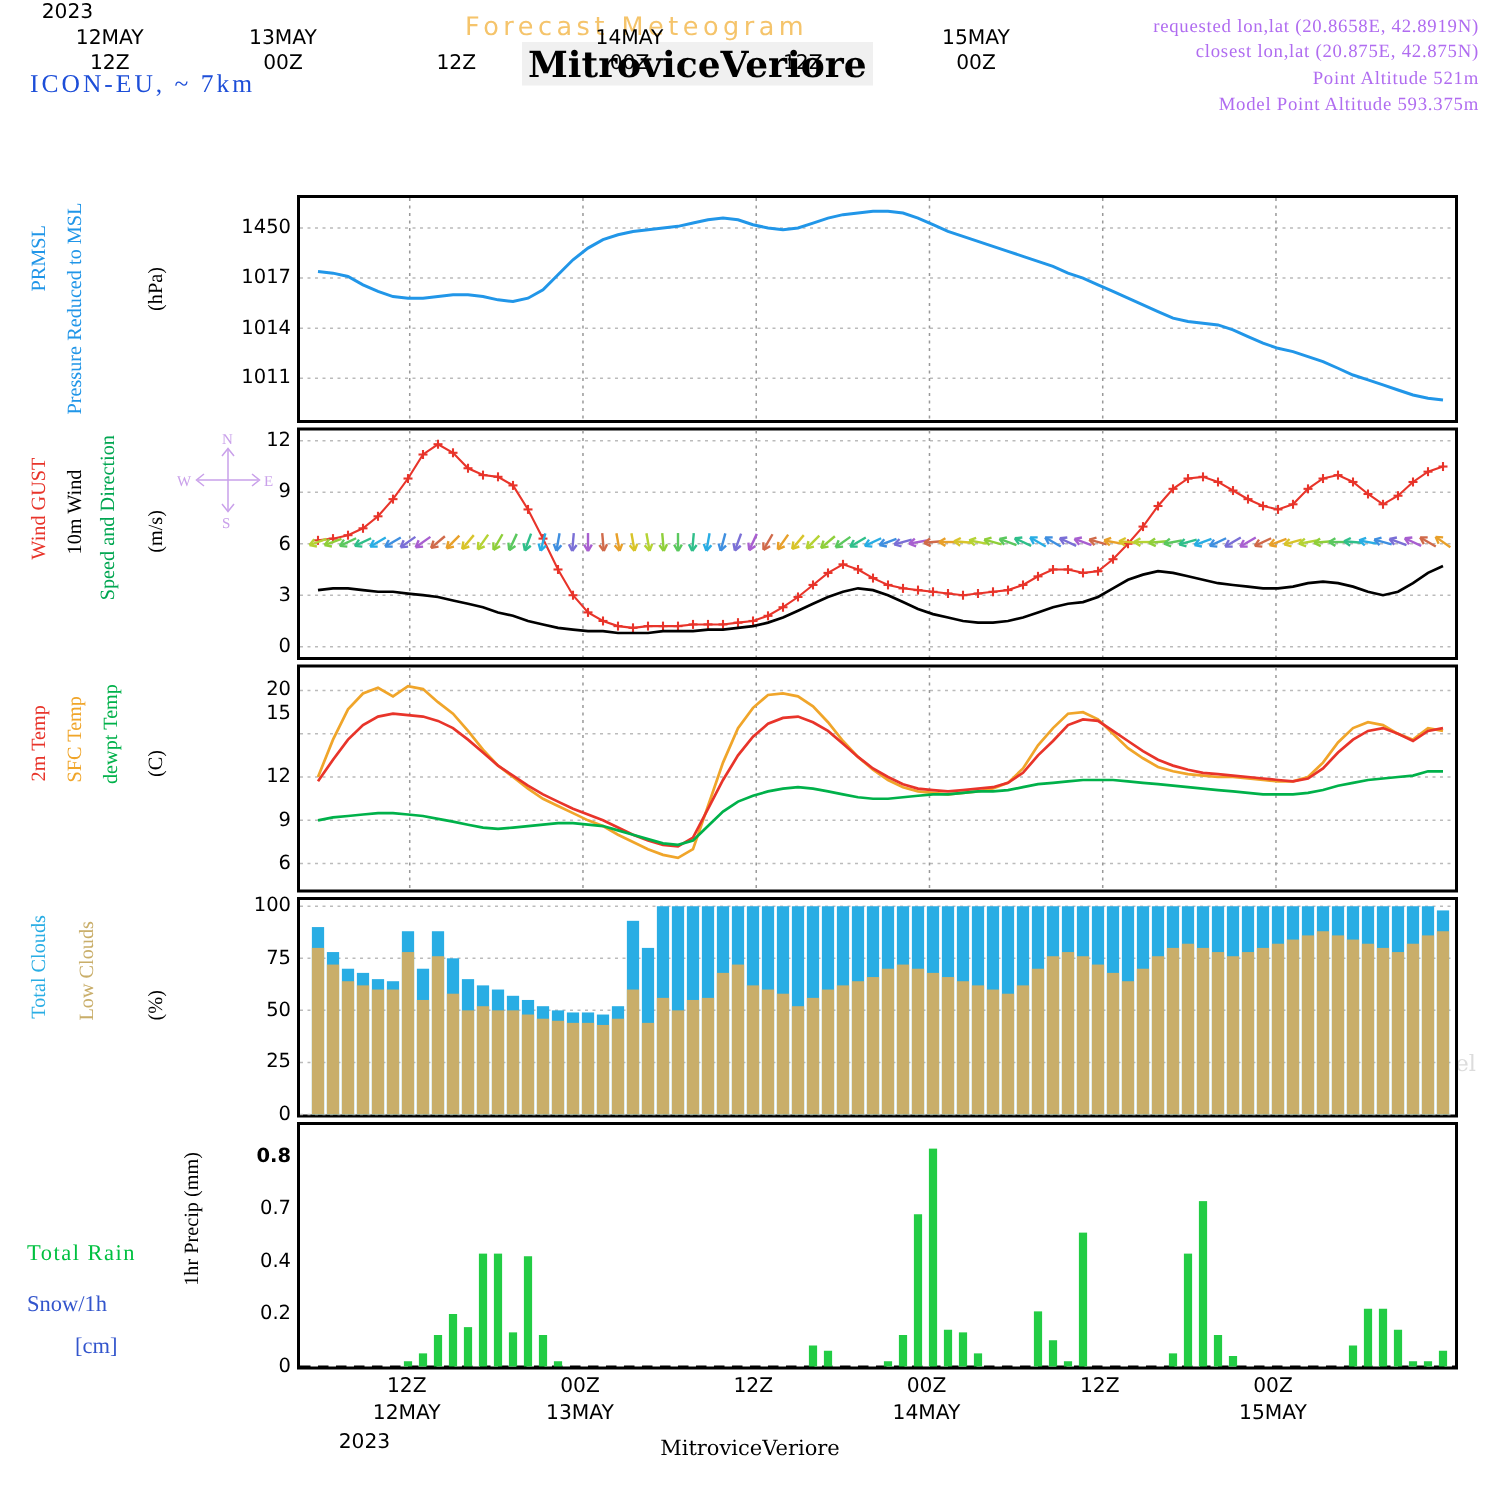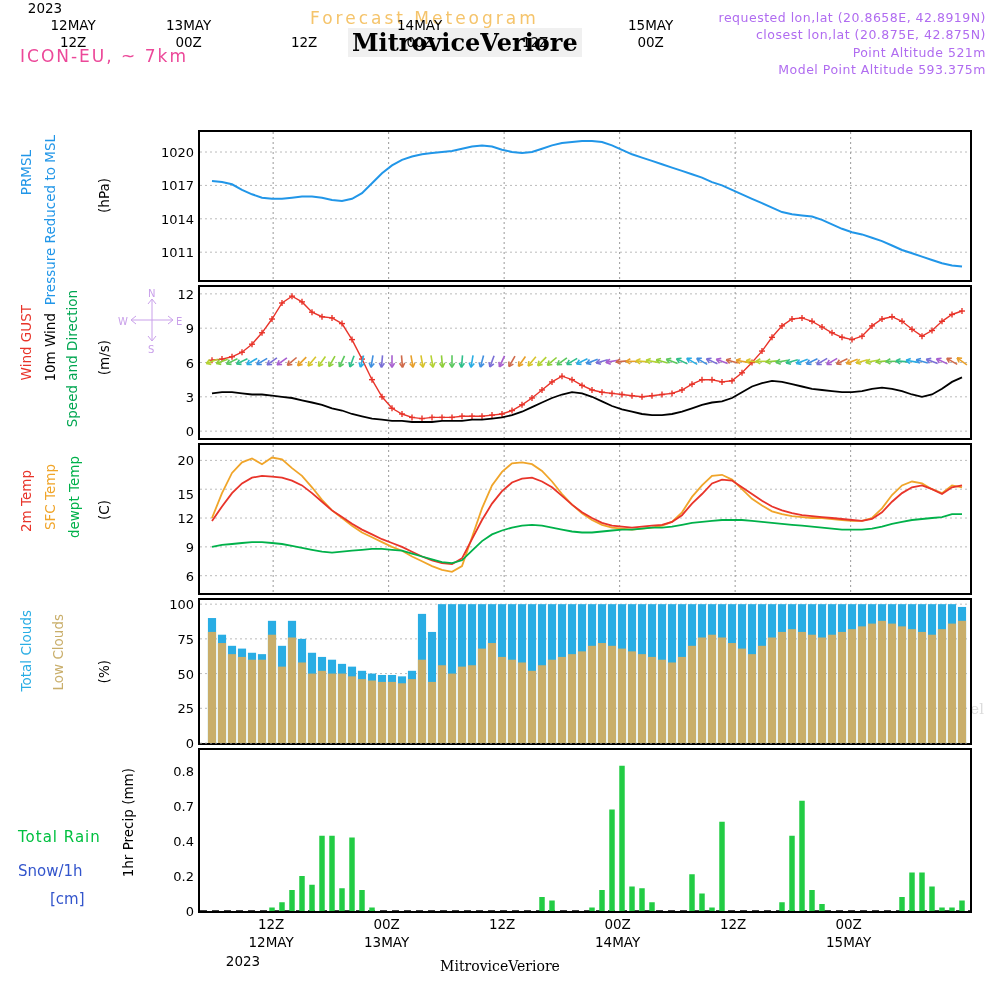--- a/index.html
+++ b/index.html
@@ -1,20 +1,20 @@
 <!DOCTYPE html>
 <html><head>
 <meta charset="utf-8">
 <style>
   html,body{margin:0;padding:0;}
   body{width:1000px;height:1000px;background:#ffffff;font-family:"DejaVu Sans",sans-serif;position:relative;overflow:hidden;}
-  .abs{position:absolute;}
+  .abs{position:absolute;font-family:Liberation Serif, serif;}
   .t-forecast{left:310px;top:8px;font-size:17px;color:#f5c46b;letter-spacing:3px;font-family:"DejaVu Sans",sans-serif;}
   .t-title{left:348px;top:28px;font-size:24px;font-weight:bold;color:#000;font-family:"DejaVu Serif",serif;background:#f0f0f0;padding:0 4px;}
-  .t-model{left:20px;top:46px;font-size:17px;color:#ec4899;letter-spacing:2px;}
+  .t-model{left:20px;top:46px;font-size:17px;color:#1d4ed8;letter-spacing:2px;}
   .meta{right:14px;font-size:12.5px;color:#b06cf0;text-align:right;letter-spacing:.5px;}
   .m1{top:10px;}
   .m2{top:27px;}
   .m3{top:45px;text-align:center;}
   .m4{top:62px;}
   .watermark{right:16px;top:700px;color:#dcdcdc;font-size:15px;font-family:"DejaVu Serif",serif;}
 
   
   .taxis{left:198px;top:78px;width:774px;height:50px;}
   .tl{position:absolute;font-size:13.5px;color:#000;text-align:center;}
@@ -77,21 +77,21 @@
       <line x1="188.65" y1="0" x2="188.65" y2="148" stroke="#999" stroke-width="1" stroke-dasharray="2,3"></line>
       <line x1="304.15000000000003" y1="0" x2="304.15000000000003" y2="148" stroke="#999" stroke-width="1" stroke-dasharray="2,3"></line>
       <line x1="419.65000000000003" y1="0" x2="419.65000000000003" y2="148" stroke="#999" stroke-width="1" stroke-dasharray="2,3"></line>
       <line x1="535.15" y1="0" x2="535.15" y2="148" stroke="#999" stroke-width="1" stroke-dasharray="2,3"></line>
       <line x1="650.65" y1="0" x2="650.65" y2="148" stroke="#999" stroke-width="1" stroke-dasharray="2,3"></line>
       <polyline points="12.0,49.0 22.0,50.1 32.0,52.3 42.0,57.9 52.0,62.3 62.0,65.7 72.0,66.8 82.0,66.8 92.0,65.7 102.0,64.5 112.0,64.5 122.0,65.7 132.0,67.9 142.0,69.0 152.0,66.8 162.0,61.2 172.0,51.2 182.0,41.2 192.0,33.4 202.0,27.8 212.0,24.5 222.0,22.3 232.0,21.1 242.0,20.0 252.0,18.9 262.0,16.7 272.0,14.5 282.0,13.4 292.0,14.5 302.0,17.8 312.0,20.0 322.0,21.1 332.0,20.0 342.0,16.7 352.0,13.4 362.0,11.1 372.0,10.0 382.0,8.9 392.0,8.9 402.0,10.0 412.0,13.4 422.0,17.8 432.0,22.3 442.0,25.6 452.0,28.9 462.0,32.3 472.0,35.6 482.0,38.9 492.0,42.3 502.0,45.6 512.0,50.1 522.0,53.4 532.0,57.9 542.0,62.3 552.0,66.8 562.0,71.2 572.0,75.7 582.0,80.1 592.0,82.3 602.0,83.5 612.0,84.6 622.0,87.9 632.0,92.4 642.0,96.8 652.0,100.2 662.0,102.4 672.0,105.7 682.0,109.1 692.0,113.5 702.0,118.0 712.0,121.3 722.0,124.6 732.0,128.0 742.0,131.3 752.0,133.5 762.0,134.6" fill="none" stroke="#2196e8" stroke-width="2"></polyline>
     </svg>
 <div class="ylab" style="top: 120.18px; text-align: center;">1011</div>
     <div class="ylab" style="top: 86.797px;">1014</div>
     <div class="ylab" style="top: 53.4135px;">1017</div>
-    <div class="ylab" style="top: 20.0301px;">1020</div>
+    <div class="ylab" style="top: 20.0301px;">1450</div>
   </div>
 <div class="abs vtext" style="left:18px;top:150px;color:#2196e8;">PRMSL</div>
 <div class="abs vtext" style="left:42px;top:135px;color:#2196e8;">Pressure Reduced to MSL</div>
 <div class="abs vtext" style="left:96px;top:178px;color:#000;">(hPa)</div>
 
 <div class="panel" id="p-wind">
   <svg id="svg-wind" width="770" height="151">
       <line x1="0" y1="144.13636363636363" x2="770" y2="144.13636363636363" stroke="#bbb" stroke-width="1" stroke-dasharray="2,3"></line>
       <line x1="0" y1="109.81818181818181" x2="770" y2="109.81818181818181" stroke="#bbb" stroke-width="1" stroke-dasharray="2,3"></line>
       <line x1="0" y1="75.5" x2="770" y2="75.5" stroke="#bbb" stroke-width="1" stroke-dasharray="2,3"></line>
@@ -677,21 +677,21 @@
       <line x1="419.65000000000003" y1="0" x2="419.65000000000003" y2="148" stroke="#999" stroke-width="1" stroke-dasharray="2,3"></line>
       <line x1="535.15" y1="0" x2="535.15" y2="148" stroke="#999" stroke-width="1" stroke-dasharray="2,3"></line>
       <line x1="650.65" y1="0" x2="650.65" y2="148" stroke="#999" stroke-width="1" stroke-dasharray="2,3"></line>
       <polyline points="12.0,73.0 22.0,48.1 32.0,27.9 42.0,17.3 52.0,13.5 62.0,19.2 72.0,12.5 82.0,14.4 92.0,23.1 102.0,30.8 112.0,42.3 122.0,54.8 132.0,65.4 142.0,73.0 152.0,80.7 162.0,87.5 172.0,92.3 182.0,97.1 192.0,101.9 202.0,105.7 212.0,111.5 222.0,116.3 232.0,121.1 242.0,124.9 252.0,126.9 262.0,121.1 272.0,92.3 282.0,63.4 292.0,40.4 302.0,26.9 312.0,18.3 322.0,17.3 332.0,19.2 342.0,25.9 352.0,36.5 362.0,49.0 372.0,59.6 382.0,68.2 392.0,75.0 402.0,79.8 412.0,82.6 422.0,83.6 432.0,84.6 442.0,83.6 452.0,82.6 462.0,80.7 472.0,76.9 482.0,67.3 492.0,51.9 502.0,40.4 512.0,30.8 522.0,29.8 532.0,34.6 542.0,44.2 552.0,53.8 562.0,60.5 572.0,66.3 582.0,69.2 592.0,71.1 602.0,72.1 612.0,73.0 622.0,73.0 632.0,74.0 642.0,75.0 652.0,75.9 662.0,75.9 672.0,73.0 682.0,63.4 692.0,50.0 702.0,40.4 712.0,36.5 722.0,38.4 732.0,44.2 742.0,48.1 752.0,40.4 762.0,42.3" fill="none" stroke="#f0a52a" stroke-width="1.8"></polyline>
       <polyline points="12.0,75.9 22.0,61.5 32.0,48.1 42.0,38.4 52.0,32.7 62.0,30.8 72.0,31.7 82.0,32.7 92.0,35.6 102.0,40.4 112.0,48.1 122.0,56.7 132.0,65.4 142.0,72.1 152.0,78.8 162.0,84.6 172.0,89.4 182.0,94.2 192.0,98.0 202.0,101.9 212.0,106.7 222.0,111.5 232.0,115.3 242.0,118.2 252.0,119.2 262.0,113.4 272.0,94.2 282.0,75.0 292.0,58.6 302.0,46.1 312.0,37.5 322.0,33.6 332.0,32.7 342.0,36.5 352.0,42.3 362.0,50.9 372.0,59.6 382.0,67.3 392.0,73.0 402.0,77.8 412.0,80.7 422.0,81.7 432.0,82.6 442.0,81.7 452.0,80.7 462.0,79.8 472.0,76.9 482.0,70.2 492.0,58.6 502.0,49.0 512.0,38.4 522.0,34.6 532.0,35.6 542.0,42.3 552.0,49.0 562.0,55.7 572.0,61.5 582.0,65.4 592.0,68.2 602.0,70.2 612.0,71.1 622.0,72.1 632.0,73.0 642.0,74.0 652.0,75.0 662.0,75.9 672.0,74.0 682.0,67.3 692.0,56.7 702.0,48.1 712.0,42.3 722.0,40.4 732.0,44.2 742.0,49.0 752.0,42.3 762.0,40.4" fill="none" stroke="#e8342a" stroke-width="1.8"></polyline>
       <polyline points="12.0,101.9 22.0,99.9 32.0,99.0 42.0,98.0 52.0,97.1 62.0,97.1 72.0,98.0 82.0,99.0 92.0,100.9 102.0,102.8 112.0,104.8 122.0,106.7 132.0,107.6 142.0,106.7 152.0,105.7 162.0,104.8 172.0,103.8 182.0,103.8 192.0,104.8 202.0,105.7 212.0,108.6 222.0,111.5 232.0,114.4 242.0,117.2 252.0,118.2 262.0,115.3 272.0,105.7 282.0,96.1 292.0,89.4 302.0,85.5 312.0,82.6 322.0,80.7 332.0,79.8 342.0,80.7 352.0,82.6 362.0,84.6 372.0,86.5 382.0,87.5 392.0,87.5 402.0,86.5 412.0,85.5 422.0,84.6 432.0,84.6 442.0,83.6 452.0,82.6 462.0,82.6 472.0,81.7 482.0,79.8 492.0,77.8 502.0,76.9 512.0,75.9 522.0,75.0 532.0,75.0 542.0,75.0 552.0,75.9 562.0,76.9 572.0,77.8 582.0,78.8 592.0,79.8 602.0,80.7 612.0,81.7 622.0,82.6 632.0,83.6 642.0,84.6 652.0,84.6 662.0,84.6 672.0,83.6 682.0,81.7 692.0,78.8 702.0,76.9 712.0,75.0 722.0,74.0 732.0,73.0 742.0,72.1 752.0,69.2 762.0,69.2" fill="none" stroke="#00b14a" stroke-width="1.8"></polyline>
     </svg>
 <div class="ylab" style="top: 130.701px;">6</div>
     <div class="ylab" style="top: 101.87px;">9</div>
     <div class="ylab" style="top: 73.039px;">12</div>
-    <div class="ylab" style="top: 49px;">15</div>
+    <div class="ylab" style="top: 31px;">15</div>
     <div class="ylab" style="top: 15.3766px;">20</div>
   </div>
 <div class="abs vtext" style="left:18px;top:470px;color:#e8342a;">2m Temp</div>
 <div class="abs vtext" style="left:42px;top:464px;color:#f0a52a;">SFC Temp</div>
 <div class="abs vtext" style="left:66px;top:456px;color:#00b14a;">dewpt Temp</div>
 <div class="abs vtext" style="left:96px;top:500px;color:#000;">(C)</div>
 
 <div class="panel" id="p-cloud">
   <svg id="svg-cloud" width="770" height="143">
       <line x1="0" y1="143" x2="770" y2="143" stroke="#bbb" stroke-width="1" stroke-dasharray="2,3"></line>
@@ -899,21 +899,21 @@
       <rect x="719.2644736842105" y="122.5" width="5.471052631578948" height="38.5" fill="#22cc44"></rect>
       <rect x="729.2644736842105" y="136.5" width="5.471052631578948" height="24.5" fill="#22cc44"></rect>
       <rect x="739.2644736842105" y="157.5" width="5.471052631578948" height="3.5" fill="#22cc44"></rect>
       <rect x="749.2644736842105" y="157.5" width="5.471052631578948" height="3.5" fill="#22cc44"></rect>
       <rect x="759.2644736842105" y="150.5" width="5.471052631578948" height="10.5" fill="#22cc44"></rect>
     </svg>
 <div class="ylab" style="top: 161px;">0</div>
     <div class="ylab" style="top: 126px;">0.2</div>
     <div class="ylab" style="top: 91px;">0.4</div>
     <div class="ylab" style="top: 56px;">0.7</div>
-    <div class="ylab" style="top: 21px;">0.8</div>
+    <div class="ylab" style="top: 21px; font-weight: bold;">0.8</div>
   </div>
 <div class="abs" style="left:18px;top:828px;color:#00c040;font-size:15px;letter-spacing:1px;">Total  Rain</div>
 <div class="abs" style="left:18px;top:862px;color:#3355cc;font-size:15px;">Snow/1h</div>
 <div class="abs" style="left:50px;top:890px;color:#3355cc;font-size:15px;">[cm]</div>
 <div class="abs vtext" style="left:120px;top:768px;color:#000;">1hr Precip (mm)</div>
 
 <div class="bottomaxis">
   <div id="bottom-axis-labels">
       <div class="bt" style="left: 38.15px; top: 3px; width: 70px;">12Z</div>
       <div class="bt" style="left: 38.15px; top: 21px; width: 70px;">12MAY</div>

